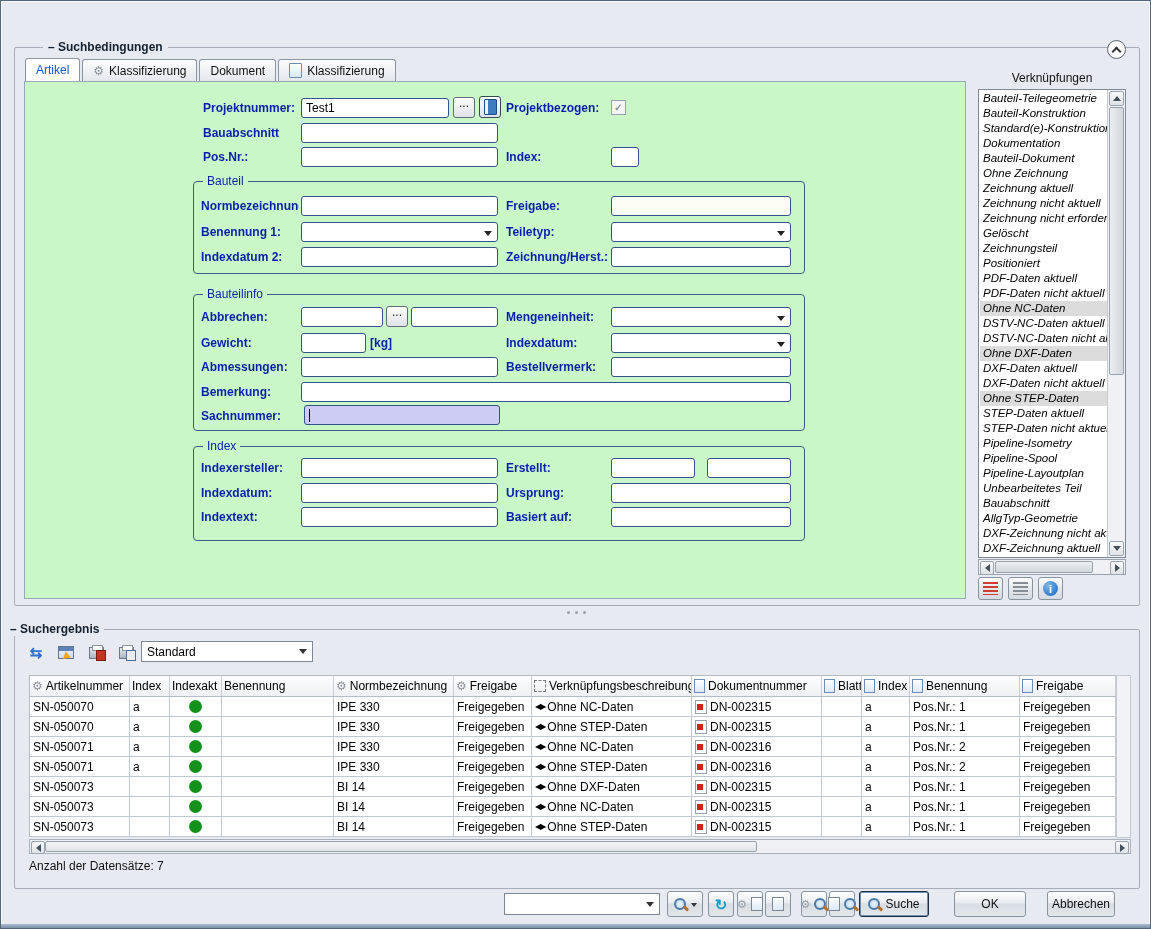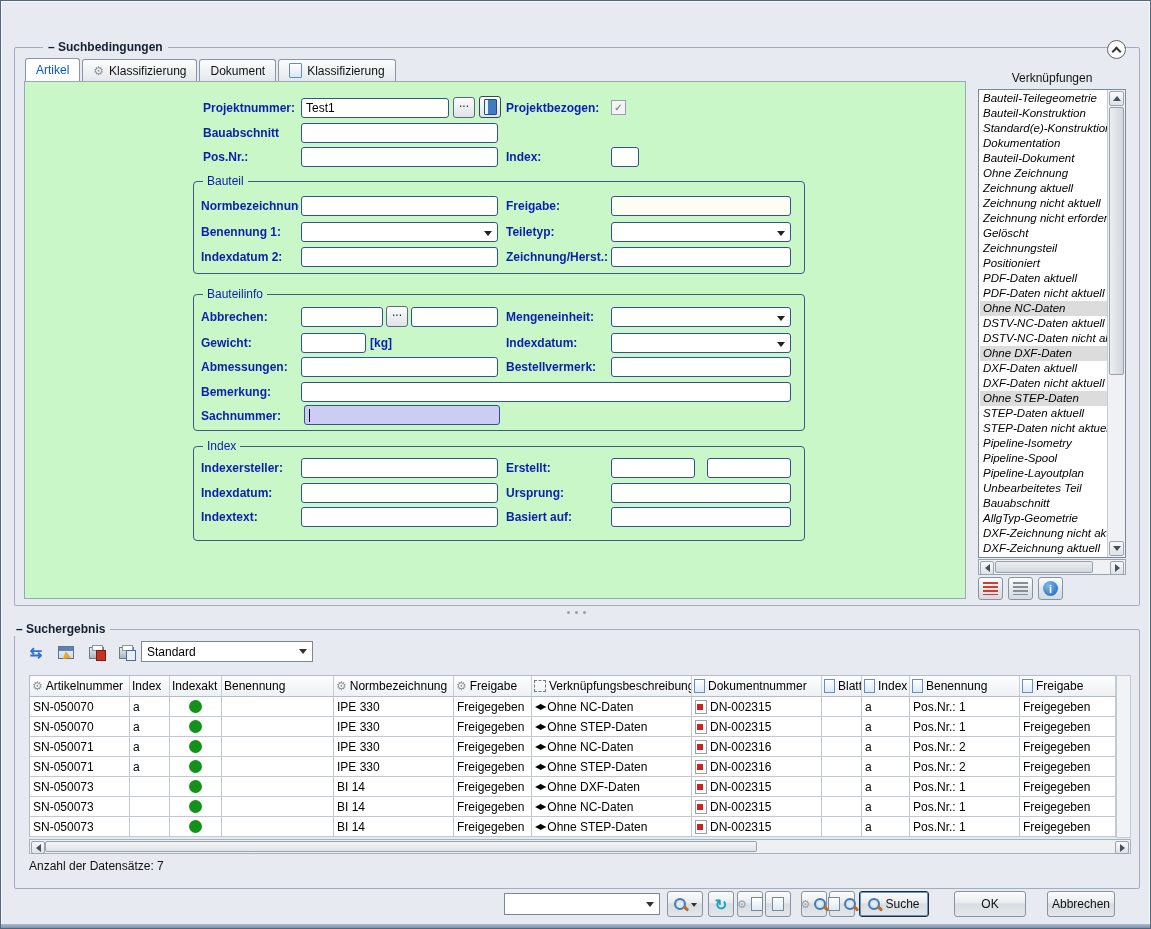--- a/index.html
+++ b/index.html
@@ -315,21 +315,21 @@
   <div class="vkbtn" style="left:1007px;">
       <span class="grid-ic gray"></span>
     </div>
   <div class="vkbtn" style="left:1037px;">
       <span class="info-ic">i</span>
     </div>
 
   <div class="split"></div>
 
   <div class="gbox" style="left:13px;top:628px;width:1124px;height:258px;"></div>
-  <div class="glegend" style="left:10px;top:621px;">
+  <div class="glegend" style="left:4px;top:621px;">
     <span>–</span>
     <span>Suchergebnis</span>
   </div>
 
   <div class="tbar-btn" style="left:22px;">
       <span class="refresh-g">⇆</span>
     </div>
   <div class="tbar-btn" style="left:52px;">
       <span class="exp-ic"></span>
     </div>

